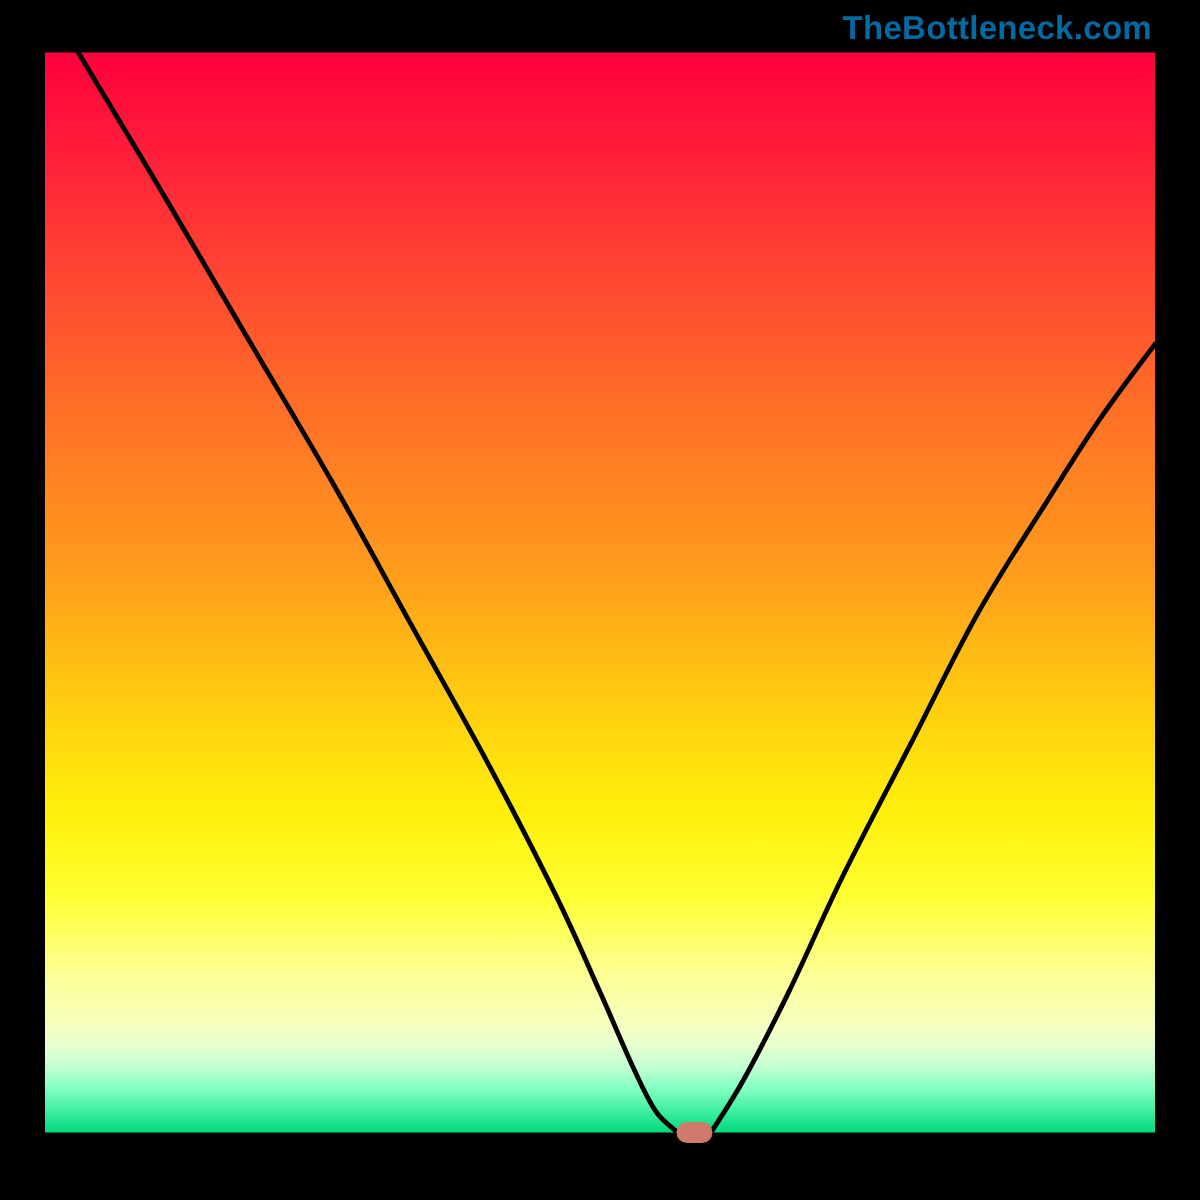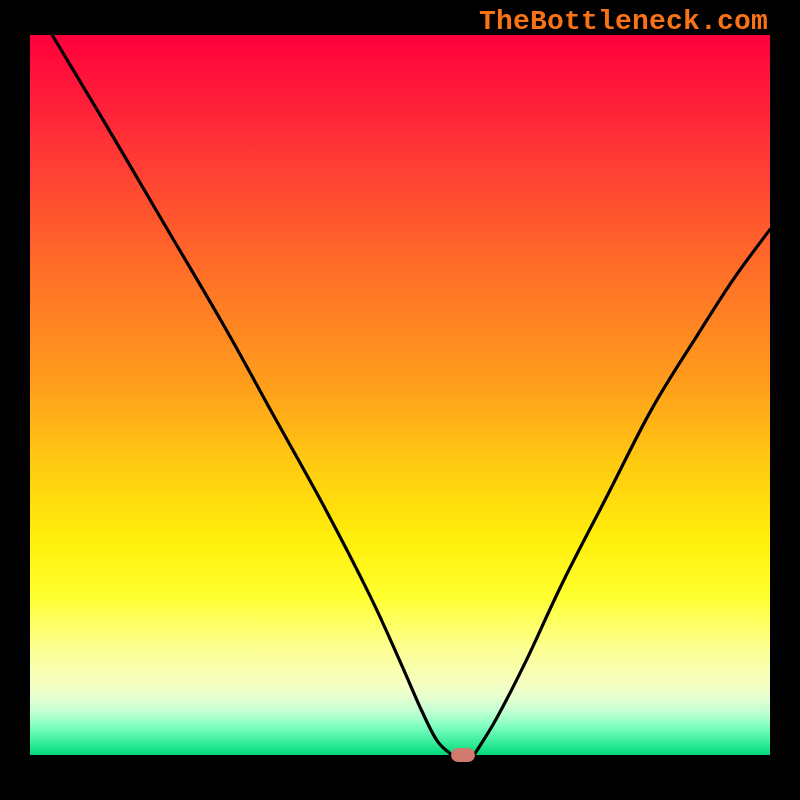--- a/index.html
+++ b/index.html
@@ -38,24 +38,24 @@
       #C0FFD2 94%,
       #80FFC0 96%,
       #40EFA0 98%,
       #00D97C 100%
     );
   }
   .watermark {
     position: absolute;
     top: 6px;
     right: 32px;
-    font-size: 28px;
+    font-size: 22px;
     font-weight: 600;
-    color: #f97316;
-    font-family: Liberation Mono, monospace;
+    color: #0369a1;
+    font-family: Liberation Sans, sans-serif;
     letter-spacing: 0.2px;
   }
   svg.curve {
     position: absolute;
     left: 0;
     top: 0;
     width: 740px;
     height: 720px;
     overflow: visible;
   }

